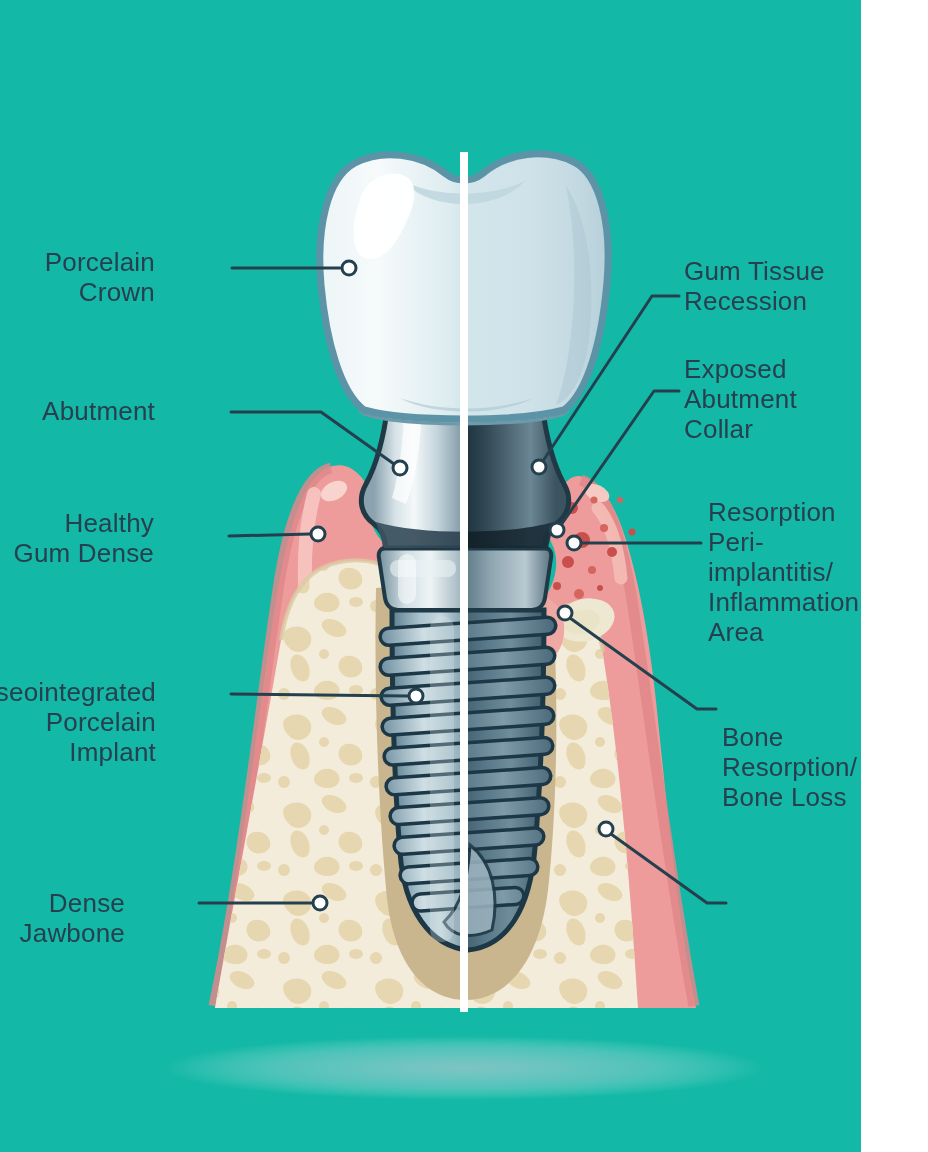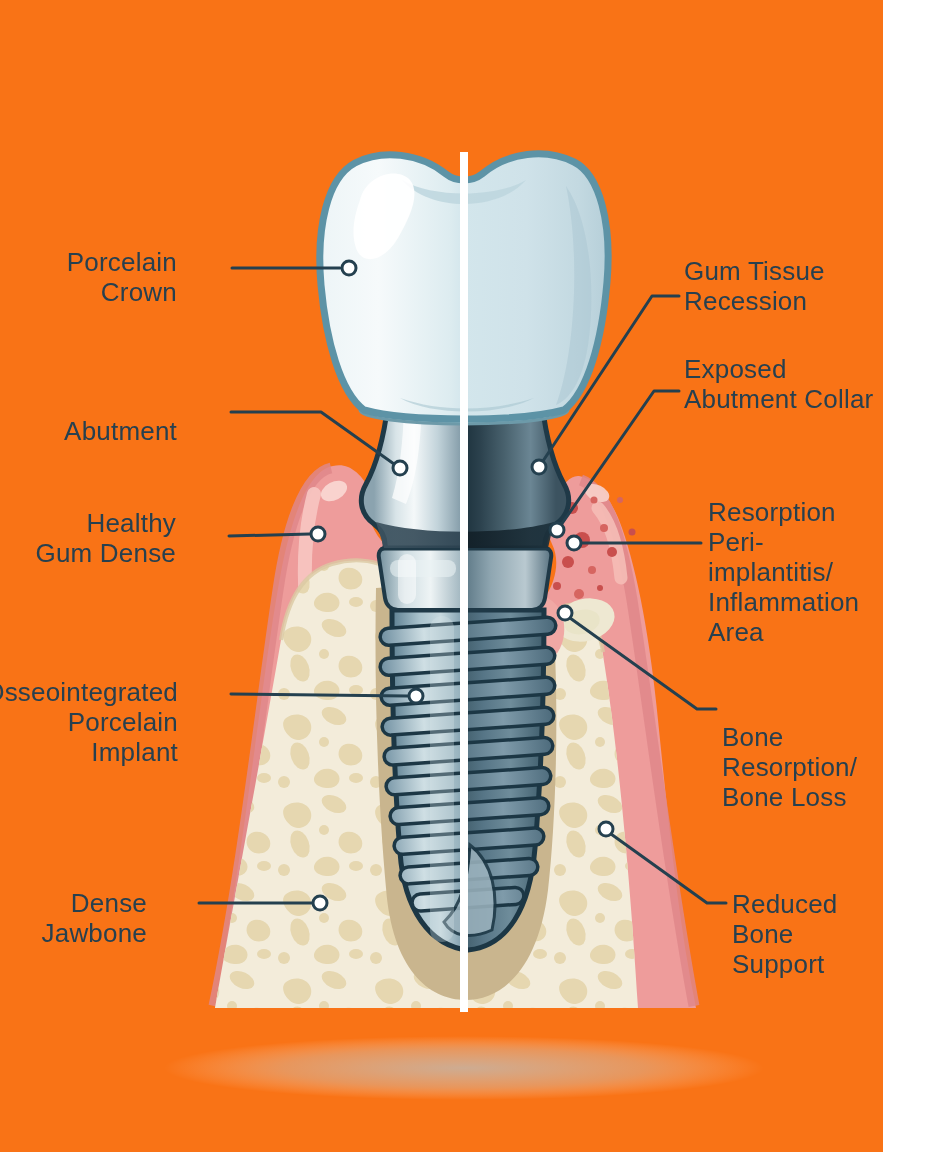--- a/index.html
+++ b/index.html
@@ -1,22 +1,21 @@
 <!DOCTYPE html>
 <html><head>
 <meta charset="utf-8">
 <style>
   html,body{margin:0;padding:0;background:#ffffff;}
   #stage{
     position:relative;
     width:861px;height:1152px;
-    background:#f97316;
+    background:#14b8a6;
     overflow:hidden;
     font-family:"Liberation Sans", sans-serif;
-    padding-left:22px;
   }
   #artwork{position:absolute;inset:0;}
   .label{
     position:absolute;
     font-size:26px;
     line-height:30px;
     font-weight:500;
     color:#27404f;
     white-space:pre-line;
     letter-spacing:0.2px;
@@ -229,21 +228,21 @@
       <circle cx="557" cy="530" r="7"></circle>
       <circle cx="574" cy="543" r="7"></circle>
       <circle cx="565" cy="613" r="7"></circle>
       <circle cx="606" cy="829" r="7"></circle>
     </g>
   </svg>
 
   <div class="label align-right" style="right:706px; top:247px;">Porcelain
 Crown</div>
 
-  <div class="label align-right" style="right:706px; top:396px;margin-top:20px;">Abutment</div>
+  <div class="label align-right" style="right:706px; top:396px;">Abutment</div>
 
   <div class="label align-right" style="right:707px; top:508px;">Healthy
 Gum Dense</div>
 
   <div class="label align-right" style="right:705px; top:677px;">Osseointegrated
 Porcelain Implant</div>
 
   <div class="label align-right" style="right:736px; top:888px;margin-left:16px;">Dense
 Jawbone</div>
 
@@ -255,16 +254,14 @@
 
   <div class="label align-left" style="left:708px; top:497px;">Resorption
 Peri-implantitis/
 Inflammation
 Area</div>
 
   <div class="label align-left" style="left:722px; top:694px;margin-top:28px;">Bone
 Resorption/
 Bone Loss</div>
 
-  <div class="label align-left" style="left:732px; top:889px;">Reduced
-Bone Support</div>
 
 </div>
 
 </body></html>

